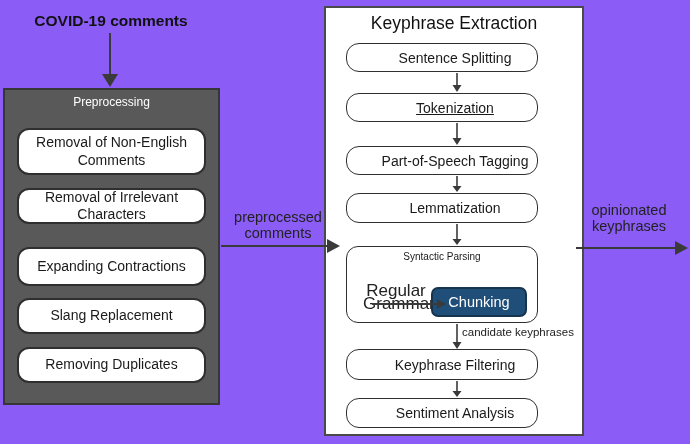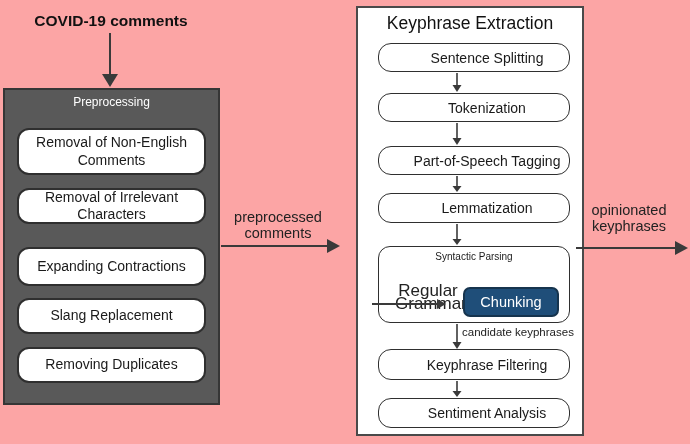--- a/index.html
+++ b/index.html
@@ -1,20 +1,20 @@
 <!DOCTYPE html>
 <html><head>
 <meta charset="utf-8">
 <style>
   html, body { margin: 0; padding: 0; background: #ffffff; }
   .canvas {
     position: relative;
     width: 690px;
     height: 444px;
-    background: #fca5a5;
+    background: #8b5cf6;
     font-family: "Liberation Sans", sans-serif;
     color: #1a1a1a;
     overflow: hidden;
   }
   .arrow-layer {
     position: absolute;
     left: 0; top: 0;
     width: 690px; height: 444px;
     z-index: 3;
     pointer-events: none;
@@ -64,22 +64,22 @@
     padding: 16px 8px;
   }
   .prep-step.s0 { top: 38px;  height: 47px; }
   .prep-step.s1 { top: 98px;  height: 28px; }
   .prep-step.s2 { top: 157px; height: 39px; }
   .prep-step.s3 { top: 208px; height: 36px; }
   .prep-step.s4 { top: 257px; height: 36px; }
   
   .ke-box {
     position: absolute;
-    left: 356px; top: 6px;
-    width: 228px; height: 430px;
+    left: 324px; top: 6px;
+    width: 260px; height: 430px;
     background: #ffffff;
     border: 2px solid #4a4a4a;
     box-sizing: border-box;
     z-index: 2;
   }
   .ke-title {
     position: absolute;
     left: 0; top: 5px; width: 100%;
     text-align: center;
     font-size: 17.5px;
@@ -91,21 +91,21 @@
     background: #ffffff;
     border: 1.7px solid #2f2f2f;
     border-radius: 13px;
     box-sizing: border-box;
     display: flex; align-items: center; justify-content: center;
     text-align: center;
     font-size: 14px;
     padding-left: 26px;
   }
   .ke-step.k0 { top: 35px;  height: 29px; }
-  .ke-step.k1 { top: 85px;  height: 29px; }
+  .ke-step.k1 { top: 85px;  height: 29px; text-decoration: underline; }
   .ke-step.k2 { top: 138px; height: 29px; }
   .ke-step.k3 { top: 185px; height: 30px; }
   .ke-step.k4 { top: 341px; height: 31px; }
   .ke-step.k5 { top: 390px; height: 30px; }
   .syn-box {
     position: absolute;
     left: 20px; top: 238px;
     width: 192px; height: 77px;
     border: 1.7px solid #2f2f2f;
     border-radius: 12px;

